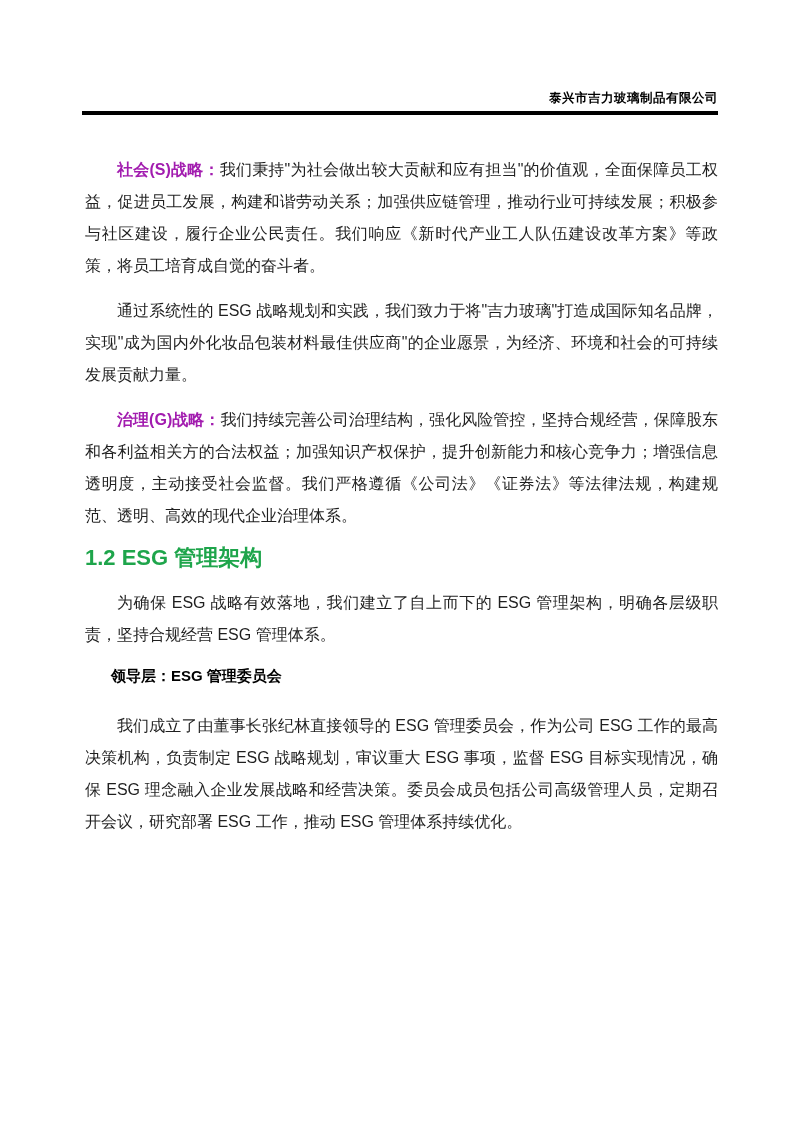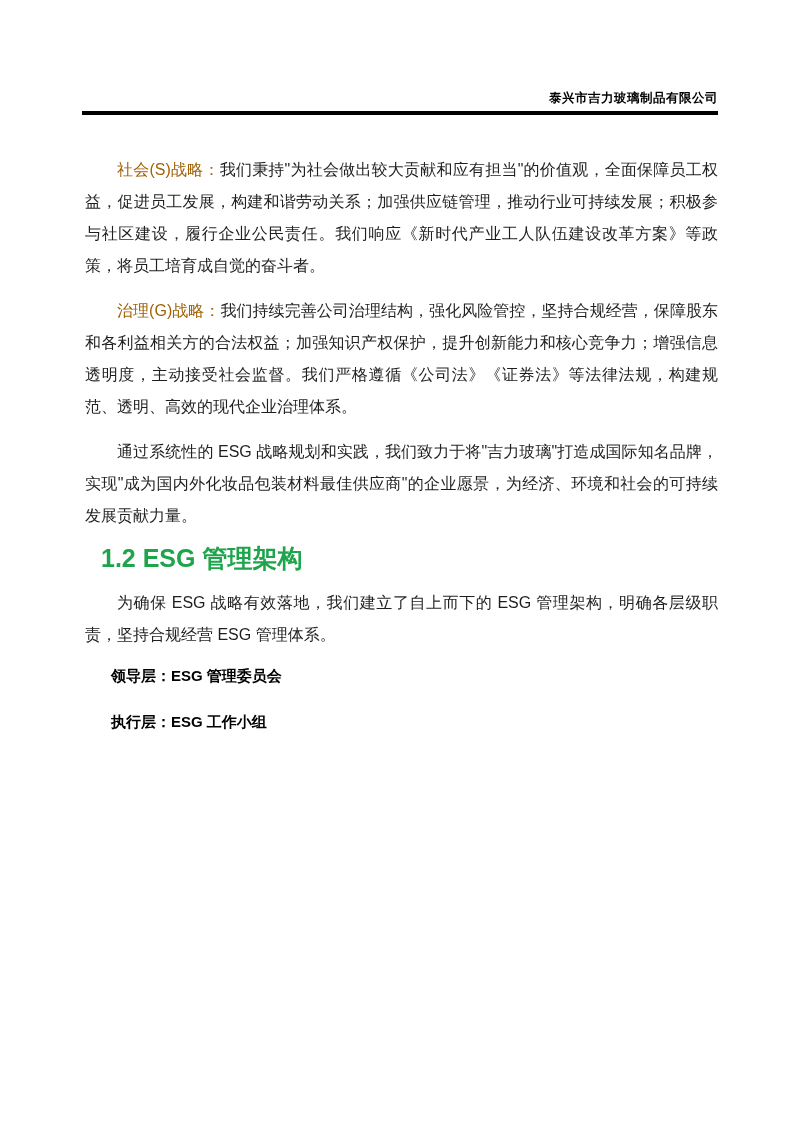--- a/index.html
+++ b/index.html
@@ -46,27 +46,27 @@
     right: 82px;
   }
   .para {
     font-size: 16px;
     line-height: 32px;
     text-align: justify;
     text-indent: 2em;
     margin: 0 0 13px 0;
     color: #1f1f1f;
   }
-  .para .lead { font-weight: normal; color: #a16207; }
+  .para .lead { font-weight: bold; color: #a21caf; }
 
   .section-heading {
-    font-size: 25px;
+    font-size: 22px;
     line-height: 26px;
     font-weight: bold;
-    margin: 10px 0 16px 16px;
+    margin: 10px 0 16px 0;
   }
 
   .sub-heading {
     font-size: 15px;
     line-height: 24px;
     font-weight: bold;
     color: #000000;
     padding-left: 26px;
     margin: 0 0 22px 0;
   }
@@ -93,30 +93,31 @@
 
   <header class="doc-header">
     <div class="company-name">泰兴市吉力玻璃制品有限公司</div>
     <div class="header-rule"></div>
   </header>
 
   <main class="doc-body">
 
     <p class="para"><span class="lead">社会(S)战略：</span><span>我们秉持"为社会做出较大贡献和应有担当"的价值观，全面保障员工权益，促进员工发展，构建和谐劳动关系；加强供应链管理，推动行业可持续发展；积极参与社区建设，履行企业公民责任。我们响应《新时代产业工人队伍建设改革方案》等政策，将员工培育成自觉的奋斗者。</span></p>
 
+    <p class="para"><span>通过系统性的 ESG 战略规划和实践，我们致力于将"吉力玻璃"打造成国际知名品牌，实现"成为国内外化妆品包装材料最佳供应商"的企业愿景，为经济、环境和社会的可持续发展贡献力量。</span></p>
+
     <p class="para"><span class="lead">治理(G)战略：</span><span>我们持续完善公司治理结构，强化风险管控，坚持合规经营，保障股东和各利益相关方的合法权益；加强知识产权保护，提升创新能力和核心竞争力；增强信息透明度，主动接受社会监督。我们严格遵循《公司法》《证券法》等法律法规，构建规范、透明、高效的现代企业治理体系。</span></p>
-
-    <p class="para"><span>通过系统性的 ESG 战略规划和实践，我们致力于将"吉力玻璃"打造成国际知名品牌，实现"成为国内外化妆品包装材料最佳供应商"的企业愿景，为经济、环境和社会的可持续发展贡献力量。</span></p>
 
     <h2 class="section-heading accent" style="color: rgb(30, 165, 75);">1.2 ESG 管理架构</h2>
 
     <p class="para"><span>为确保 ESG 战略有效落地，我们建立了自上而下的 ESG 管理架构，明确各层级职责，坚持合规经营 ESG 管理体系。</span></p>
 
     <h3 class="sub-heading">领导层：ESG 管理委员会</h3>
 
+    <p class="para"><span>我们成立了由董事长张纪林直接领导的 ESG 管理委员会，作为公司 ESG 工作的最高决策机构，负责制定 ESG 战略规划，审议重大 ESG 事项，监督 ESG 目标实现情况，确保 ESG 理念融入企业发展战略和经营决策。委员会成员包括公司高级管理人员，定期召开会议，研究部署 ESG 工作，推动 ESG 管理体系持续优化。</span></p>
 
     <h3 class="sub-heading sub-heading-exec">执行层：ESG 工作小组</h3>
 
 
   </main>
 
   <footer class="doc-footer">
     <span class="page-number">第 10 页</span>
   </footer>
 

